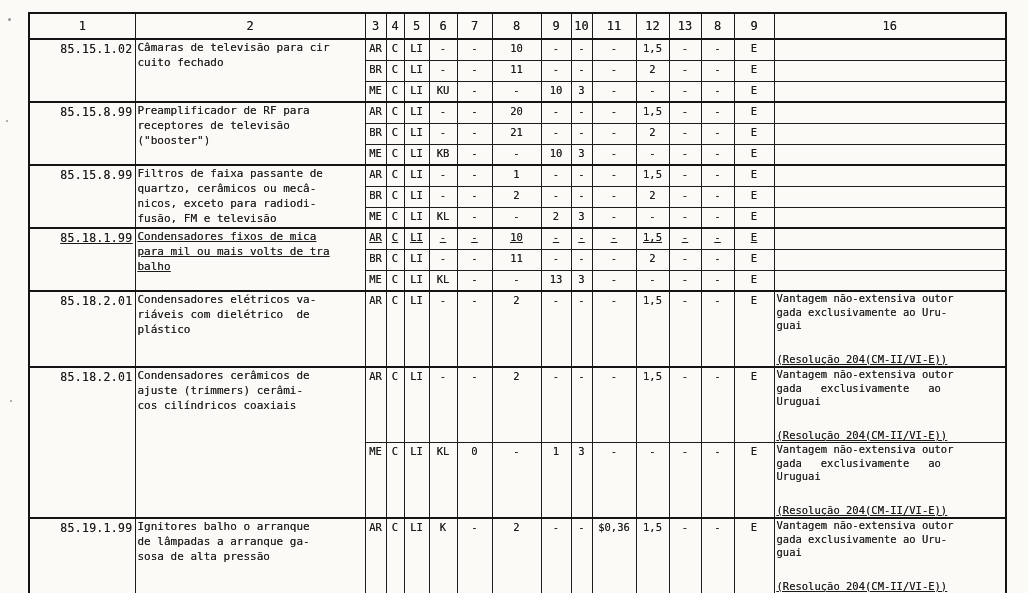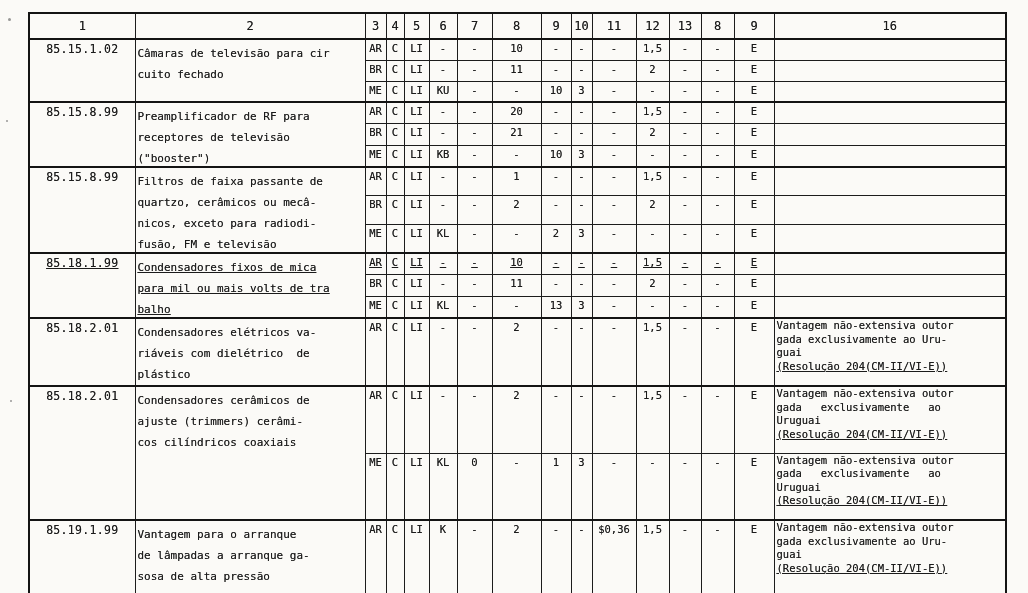--- a/index.html
+++ b/index.html
@@ -33,33 +33,33 @@
     font-weight: normal;
     font-size: 12px;
     vertical-align: middle;
     text-align: center;
     border-bottom: 2px solid #141414;
   }
   td.code {
     font-size: 11.5px;
     padding-top: 2px;
     letter-spacing: 0.3px;
-    text-align: center;
+    text-align: right;
   }
   td.desc { font-size: 11px; }
-  .desc div { white-space: pre; line-height: 14px; padding-top: 7px; }
+  .desc div { white-space: pre; line-height: 14px; padding-top: 1px; }
   td.val {
     font-size: 10.5px;
     text-align: center;
     padding-top: 2px;
     overflow: hidden;
   }
   td.note { font-size: 10.5px; border-radius: 12px; }
   .note div { white-space: pre; line-height: 13.5px; }
-  .note div.ul { text-decoration: underline; }
+  .note div.ul { text-decoration: underline; margin-top: 20px; }
   tr.gs td { border-top: 2px solid #141414; }
   
   .speck { position: absolute; background: #555; border-radius: 50%; opacity: .6; }
 </style>
 </head>
 <body>
 
 <div class="page">
   <table class="doc">
     <colgroup>
@@ -388,21 +388,21 @@
           <td class="note">
             <div>Vantagem não-extensiva outor</div>
             <div>gada   exclusivamente   ao</div>
             <div>Uruguai</div>
             <div class="ul">(Resolução 204(CM-II/VI-E))</div>
           </td>
         </tr>
         <tr class="gs" style="height: 88px;">
           <td class="code" rowspan="1">85.19.1.99</td>
           <td class="desc" rowspan="1">
-            <div>Vantagem para o arranque</div>
+            <div>Ignitores balho o arranque</div>
             <div>de lâmpadas a arranque ga-</div>
             <div>sosa de alta pressão</div>
           </td>
           <td class="val">AR</td>
           <td class="val">C</td>
           <td class="val">LI</td>
           <td class="val">K</td>
           <td class="val">-</td>
           <td class="val">2</td>
           <td class="val">-</td>

